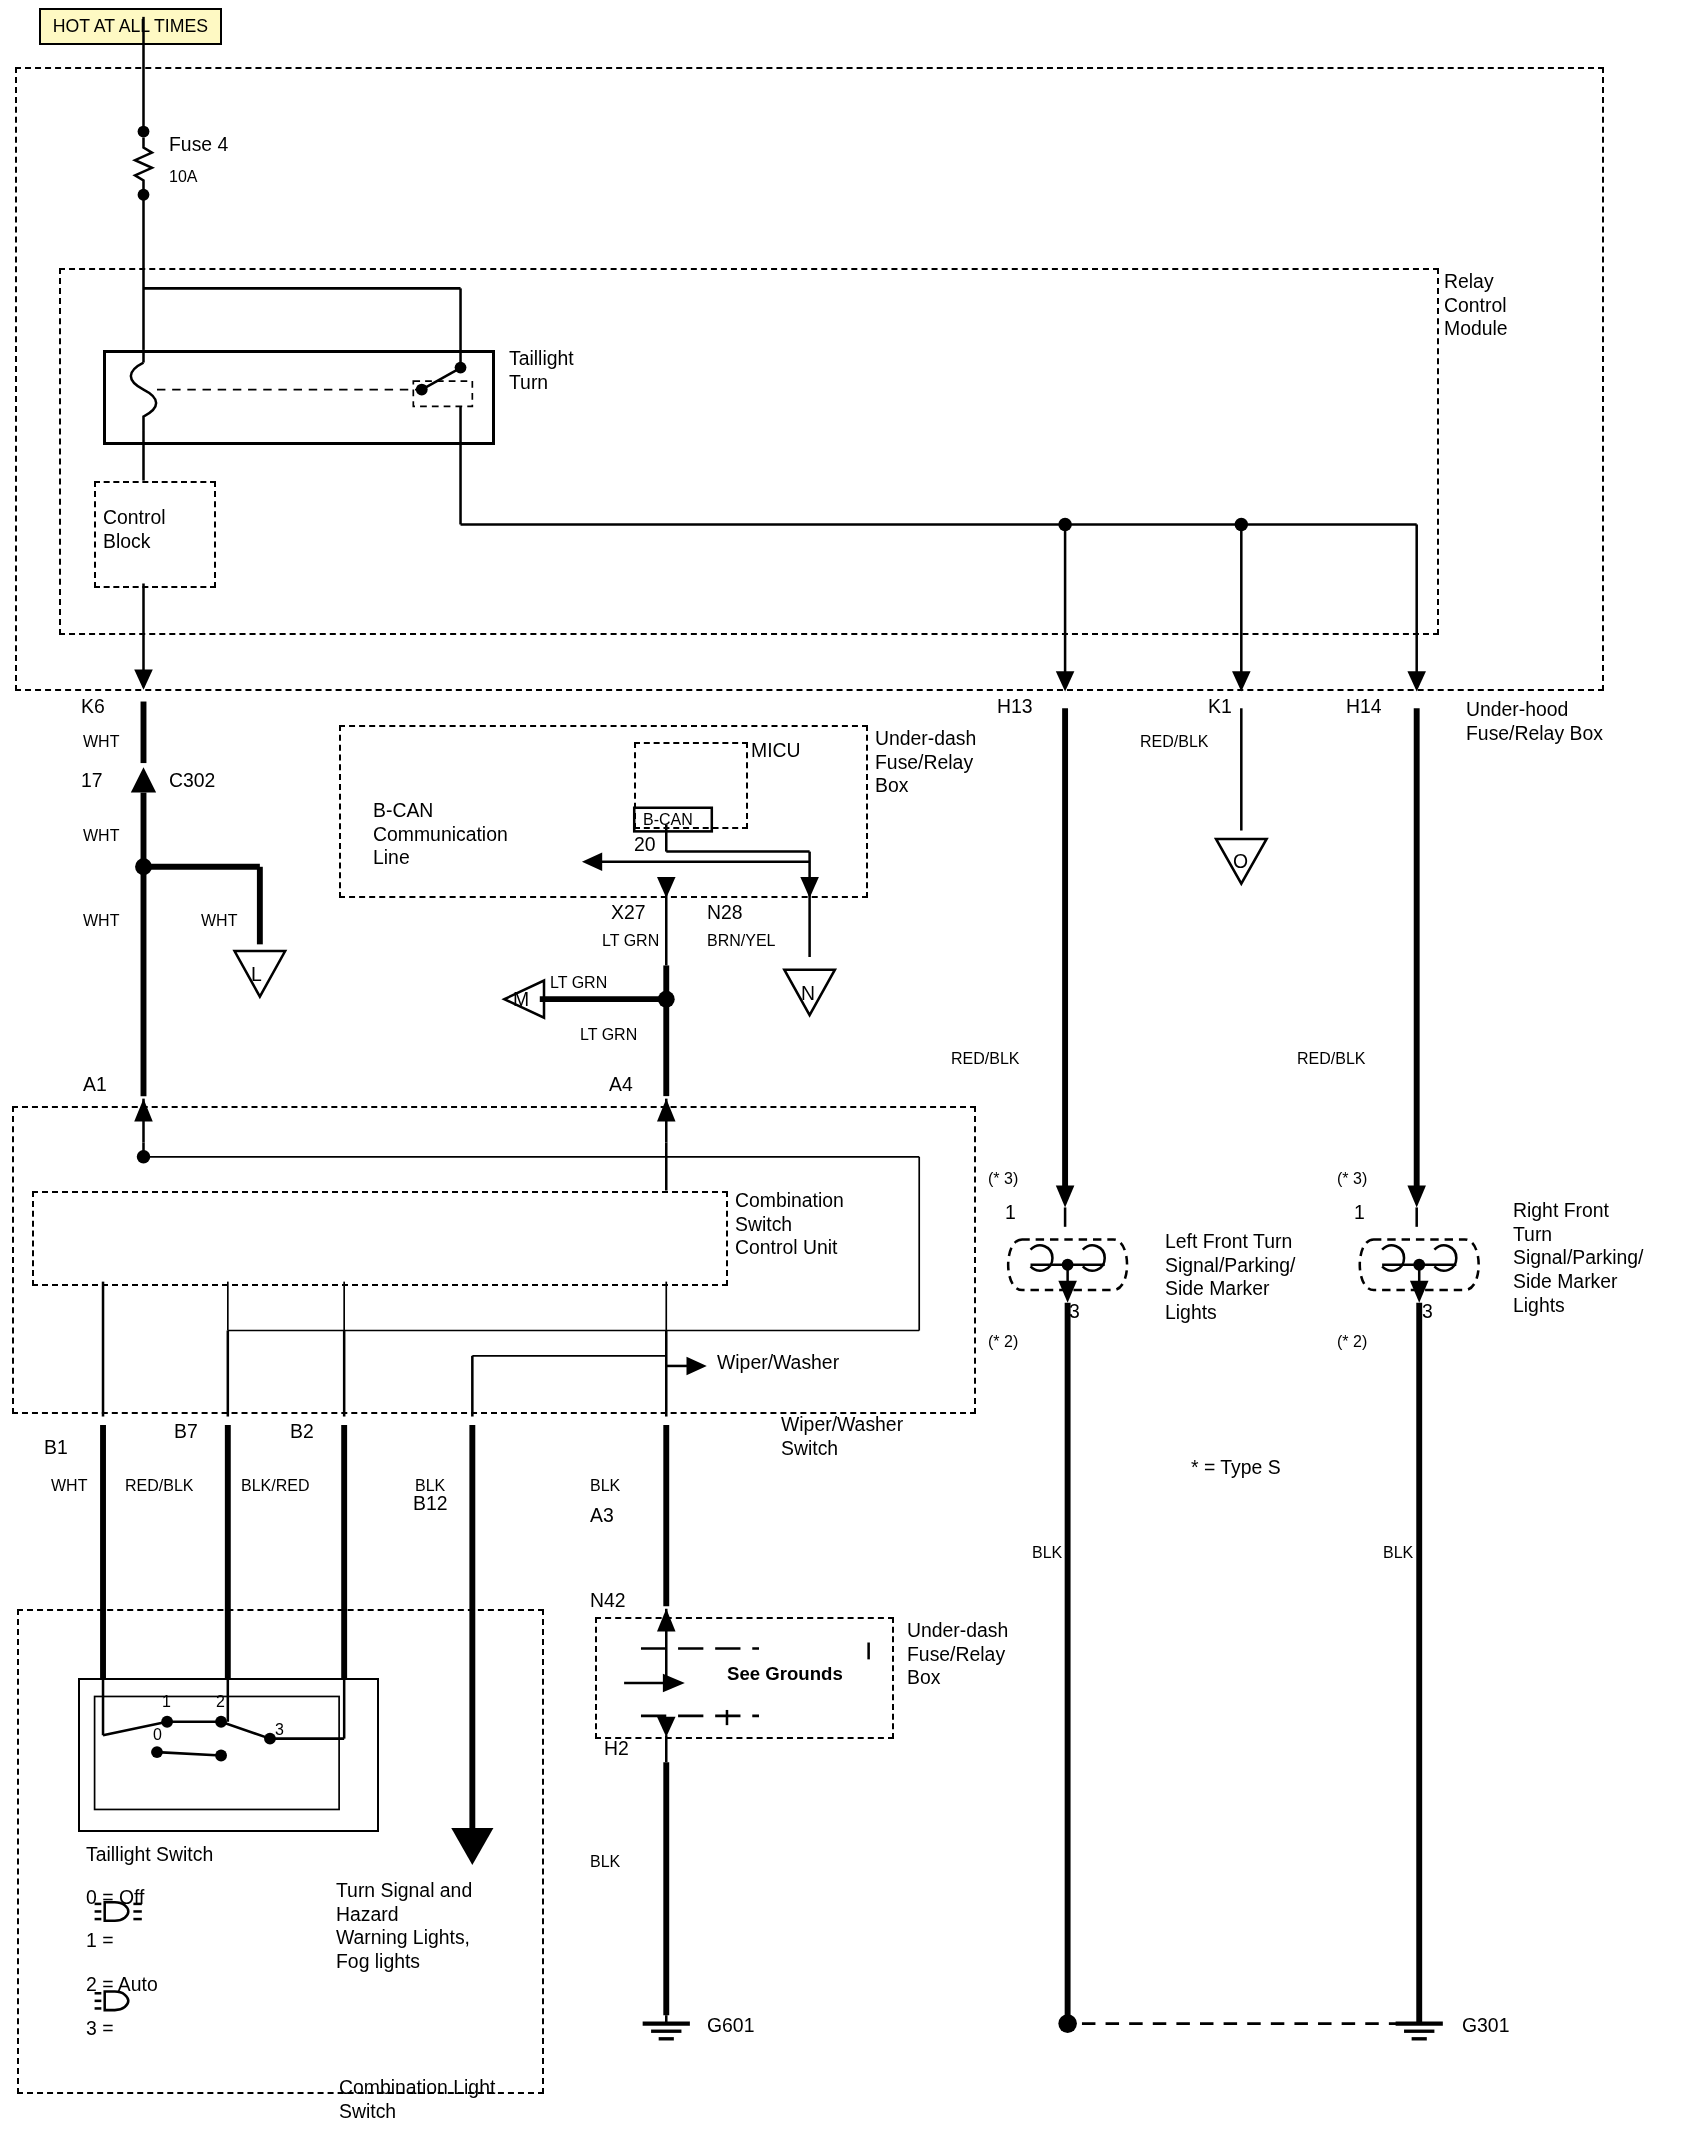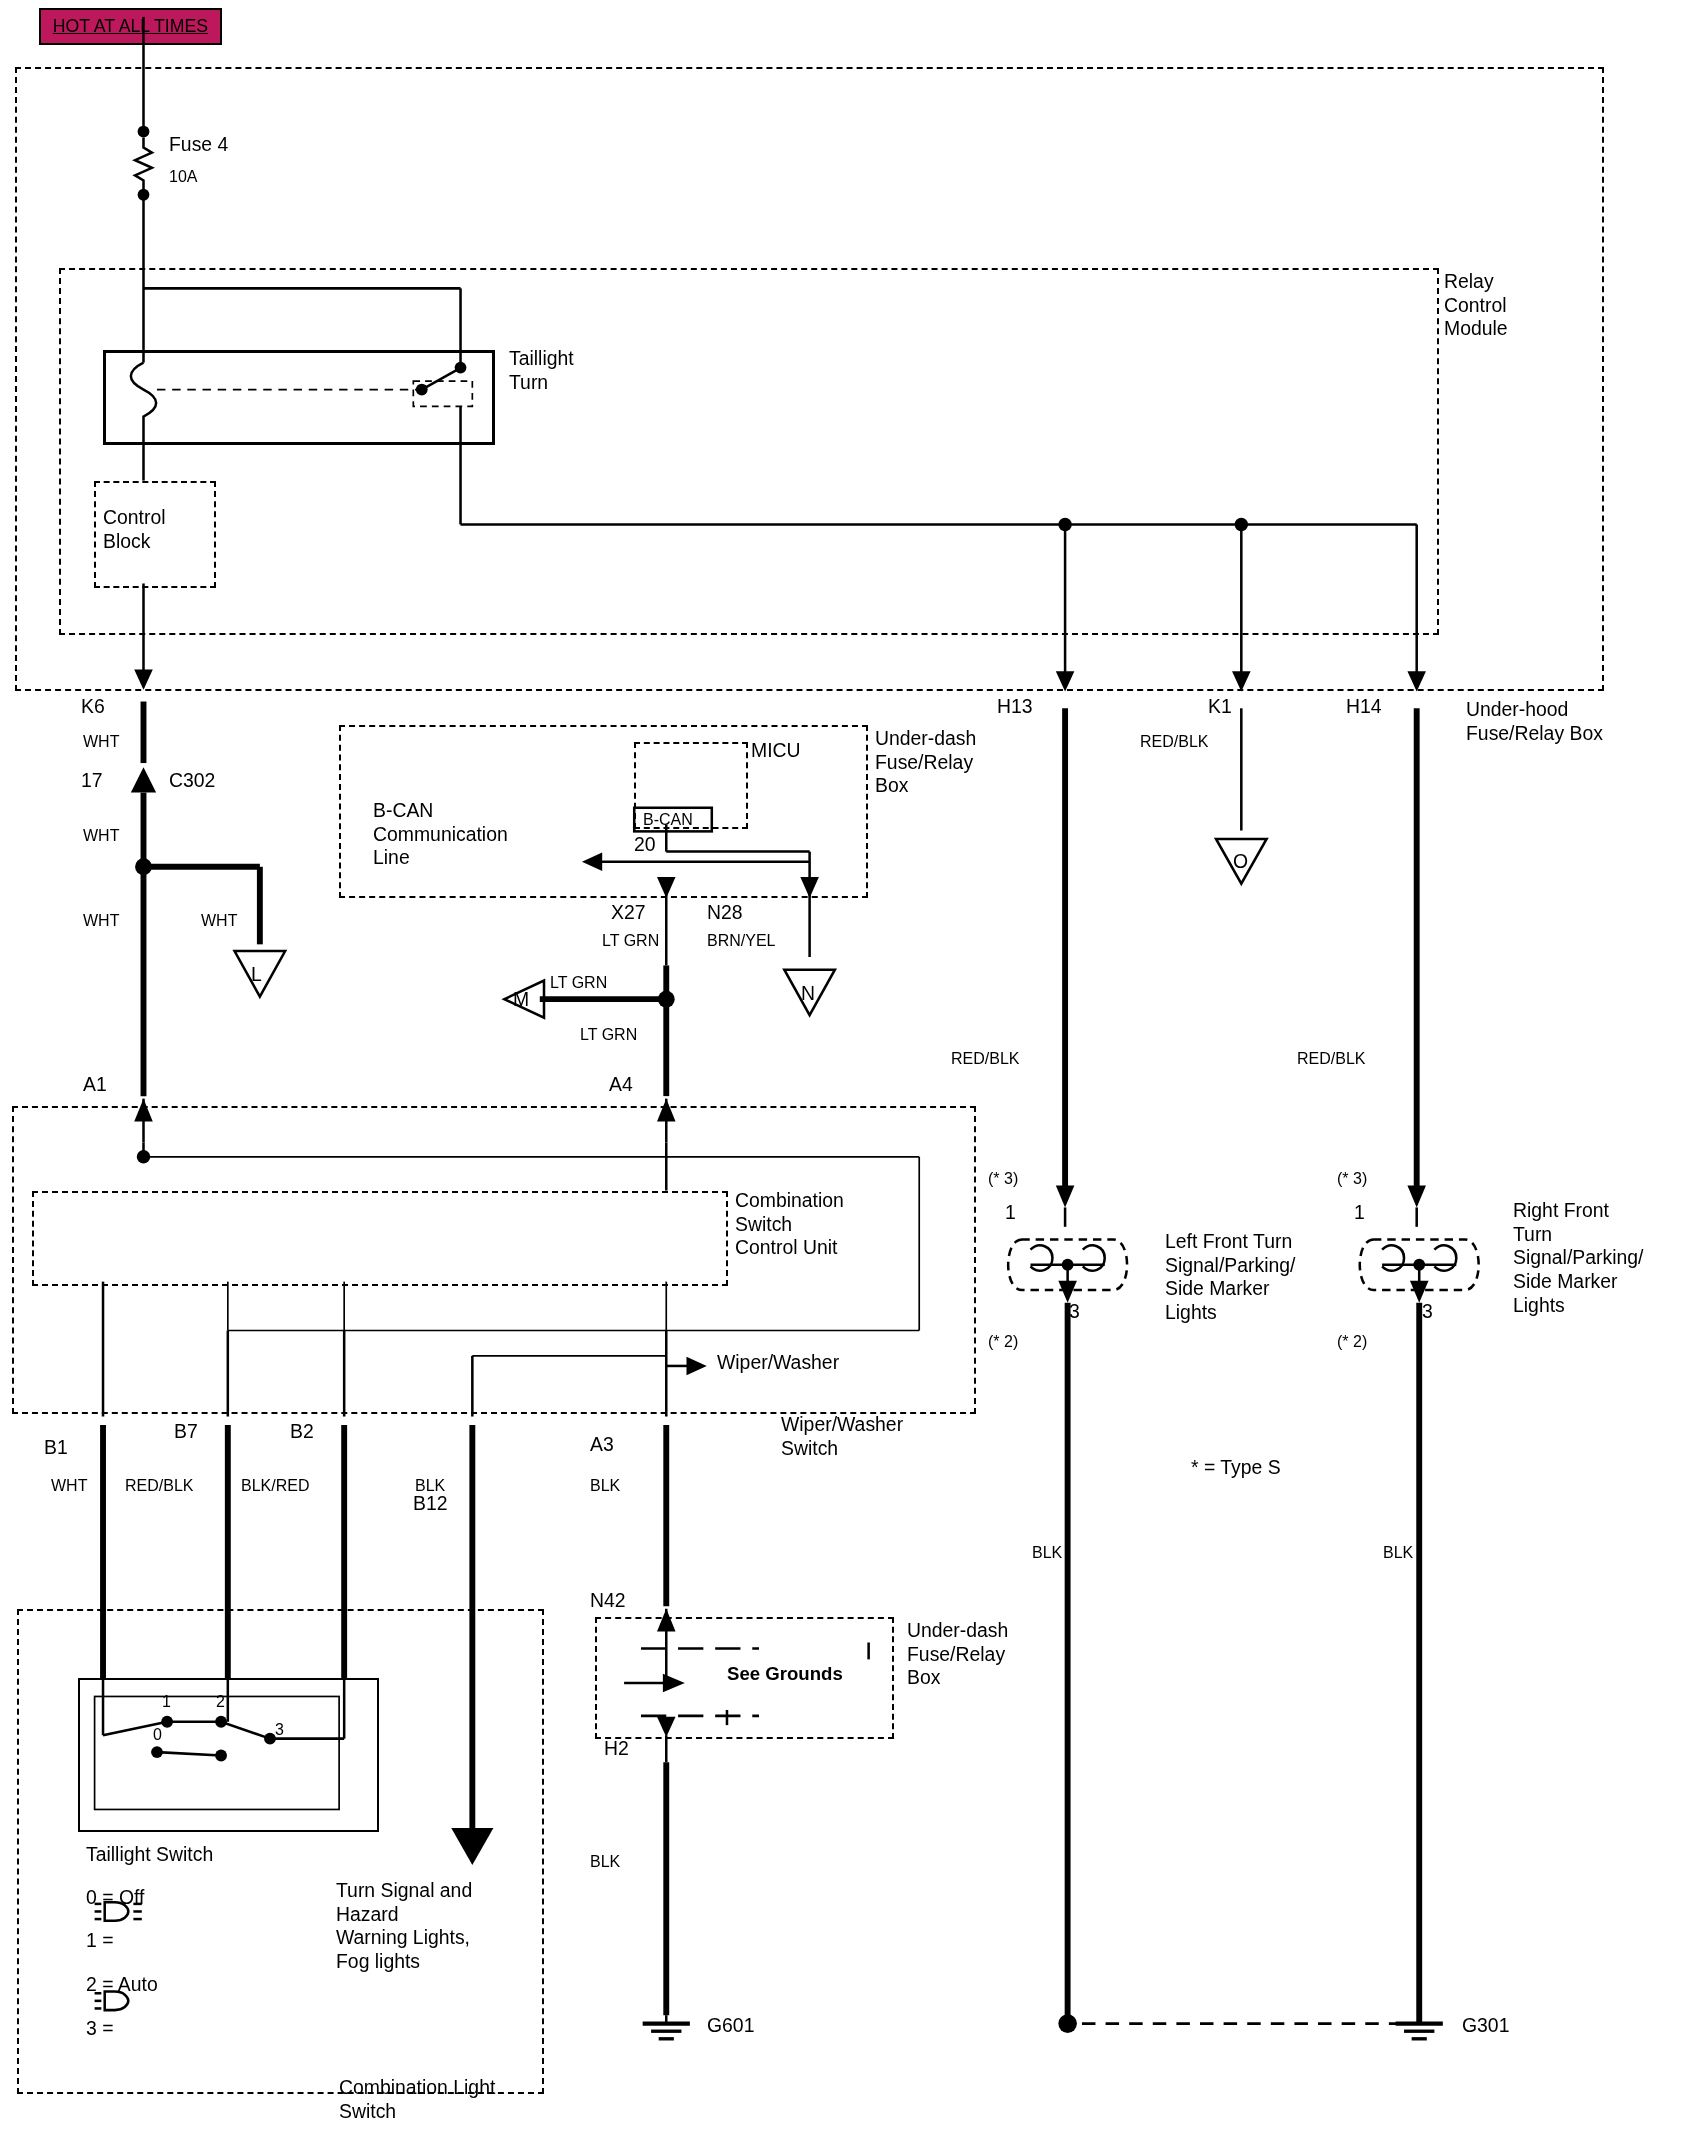--- a/index.html
+++ b/index.html
@@ -41,25 +41,24 @@
     position: absolute;
     left: 0;
     top: 0;
     width: 1701px;
     height: 2156px;
     pointer-events: none;
   }
   .hot-box {
     position: absolute;
     border: 2.5px solid #000;
-    background: #be185d;
+    background: #fef9c3;
     font-size: 17.7px;
     padding: 5.9px 11.8px;
     white-space: nowrap;
-    text-decoration: underline;
   }
 </style>
 </head>
 <body>
 
 <div id="sheet">
 
   <div class="hot-box" style="left:39px; top:8.4px;">HOT AT ALL TIMES</div>
 
   <div class="dashbox" style="left:15px; top:67px; width:1585px; height:620px;"></div>
@@ -334,21 +333,21 @@
 Switch
 Control Unit</div>
   <div class="lbl" style="left:717px; top:1351px;">Wiper/Washer</div>
   <div class="lbl" style="left:781px; top:1413px;">Wiper/Washer
 Switch</div>
 
   <div class="lbl" style="left:44px; top:1420px;margin-top:16px;">B1</div>
   <div class="lbl" style="left:174px; top:1420px;">B7</div>
   <div class="lbl" style="left:290px; top:1420px;">B2</div>
   <div class="lbl" style="left:413px; top:1492px;">B12</div>
-  <div class="lbl" style="left:590px; top:1433px;">A3</div>
+  <div class="lbl" style="left:590px; top:1504px;">A3</div>
 
   <div class="lbl sm" style="left:51px; top:1476px;">WHT</div>
   <div class="lbl sm" style="left:125px; top:1476px;">RED/BLK</div>
   <div class="lbl sm" style="left:241px; top:1476px;">BLK/RED</div>
   <div class="lbl sm" style="left:415px; top:1476px;">BLK</div>
   <div class="lbl sm" style="left:590px; top:1476px;">BLK</div>
   <div class="lbl sm" style="left:590px; top:1852px;">BLK</div>
 
   <div class="lbl" style="left:590px; top:1589px;">N42</div>
   <div class="lbl" style="left:604px; top:1737px;">H2</div>

